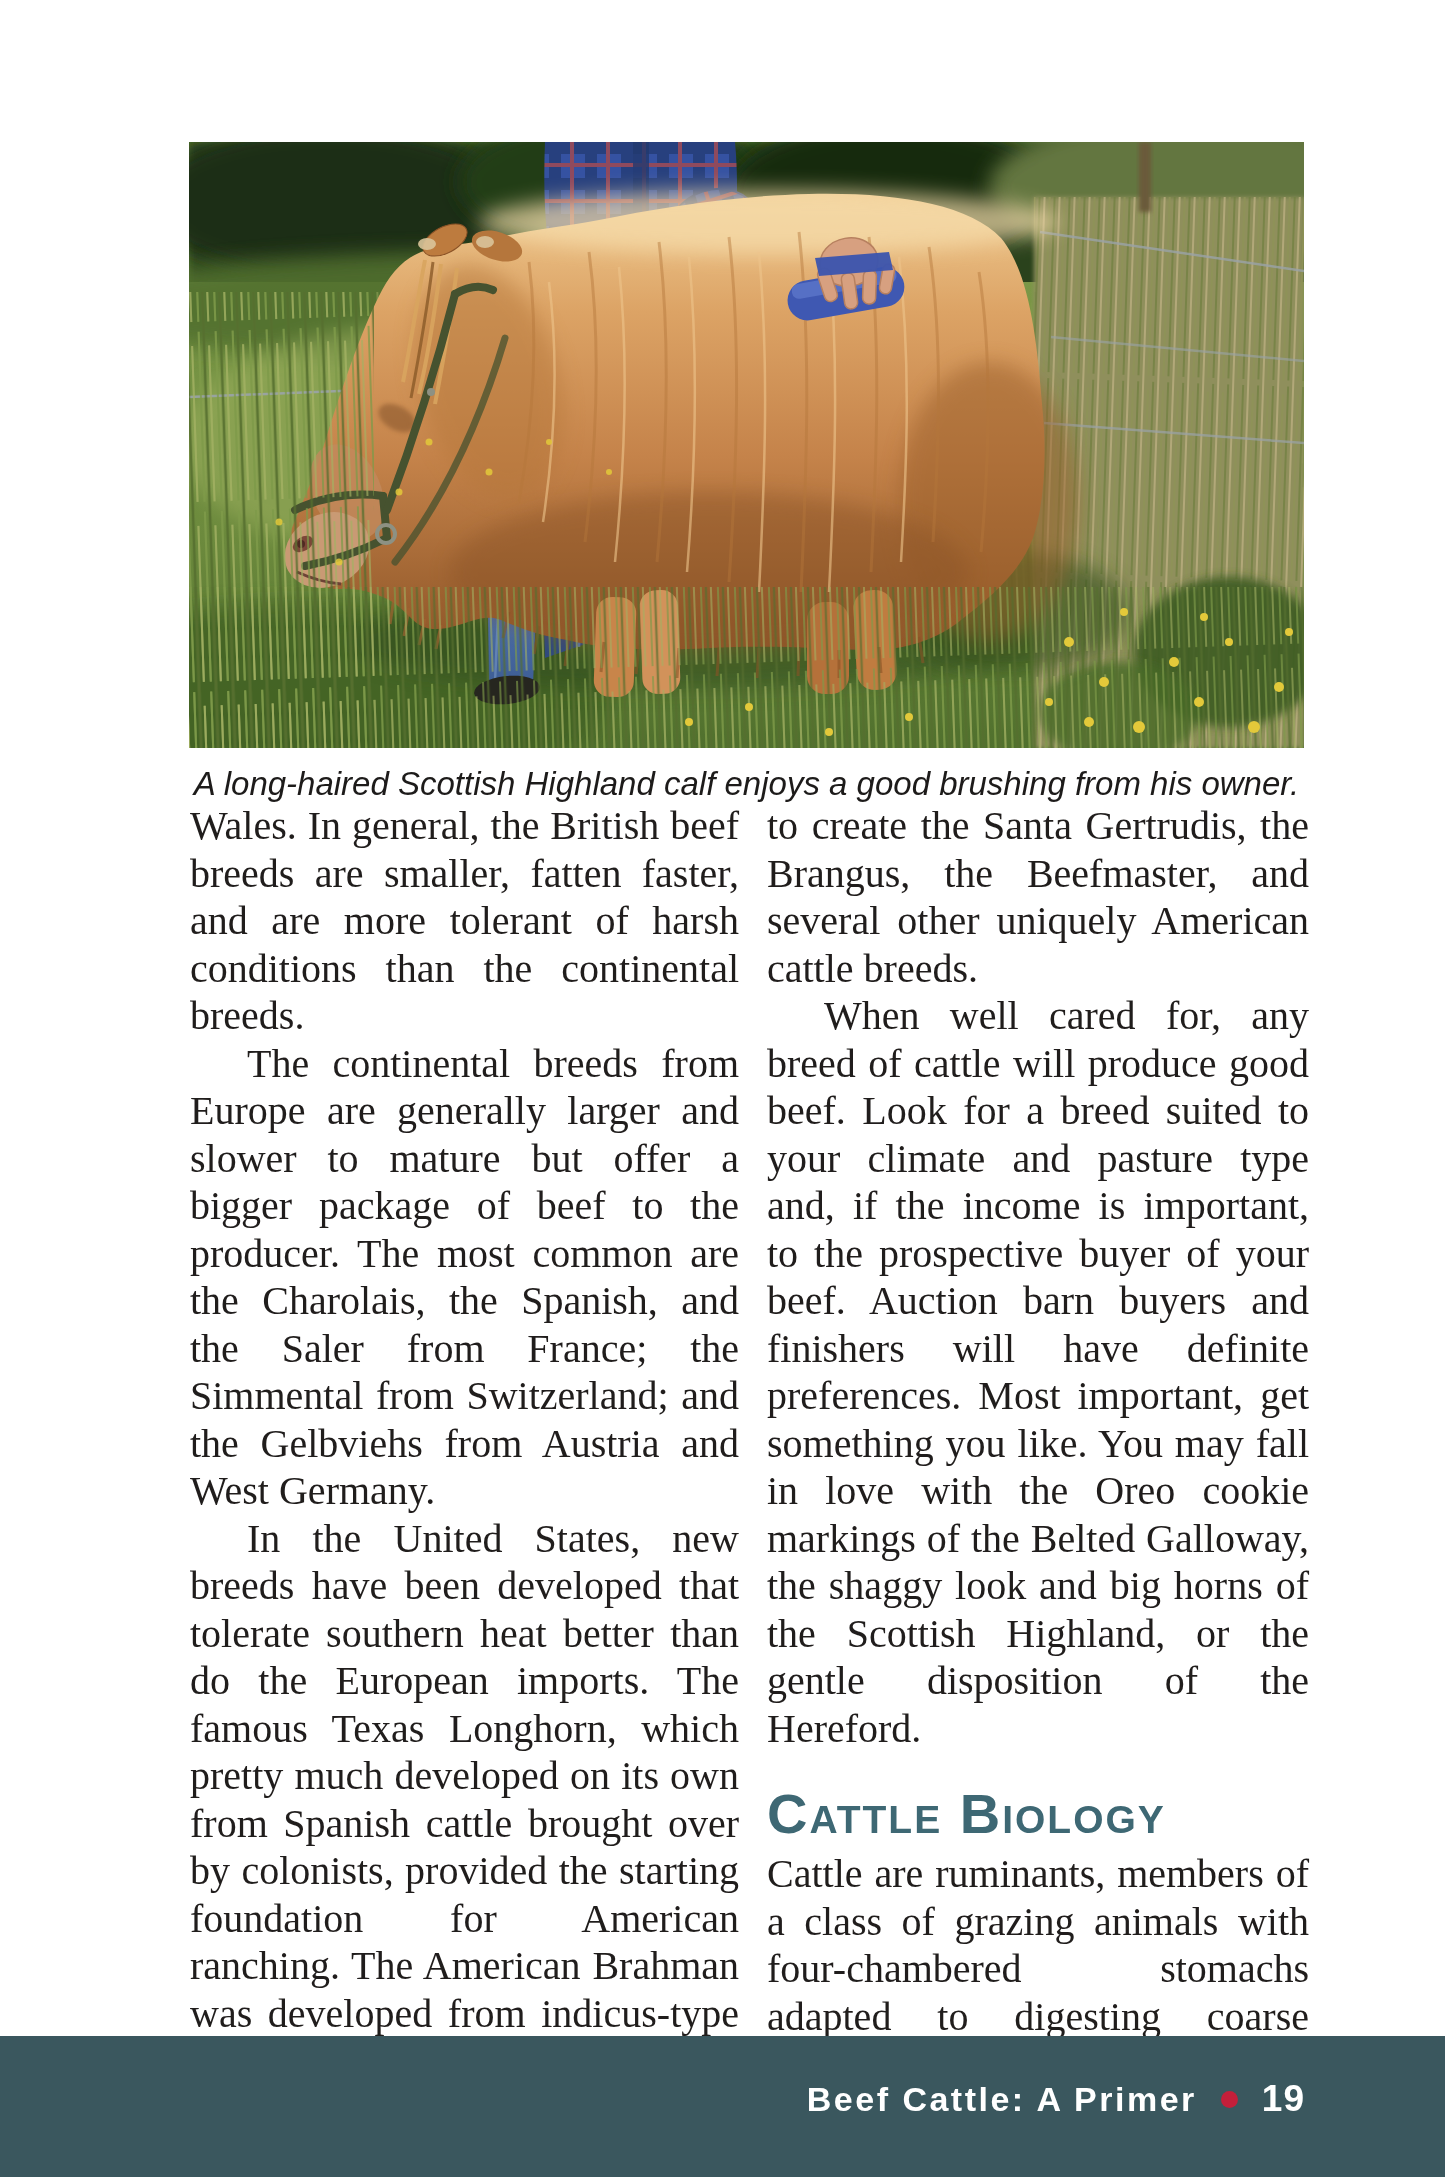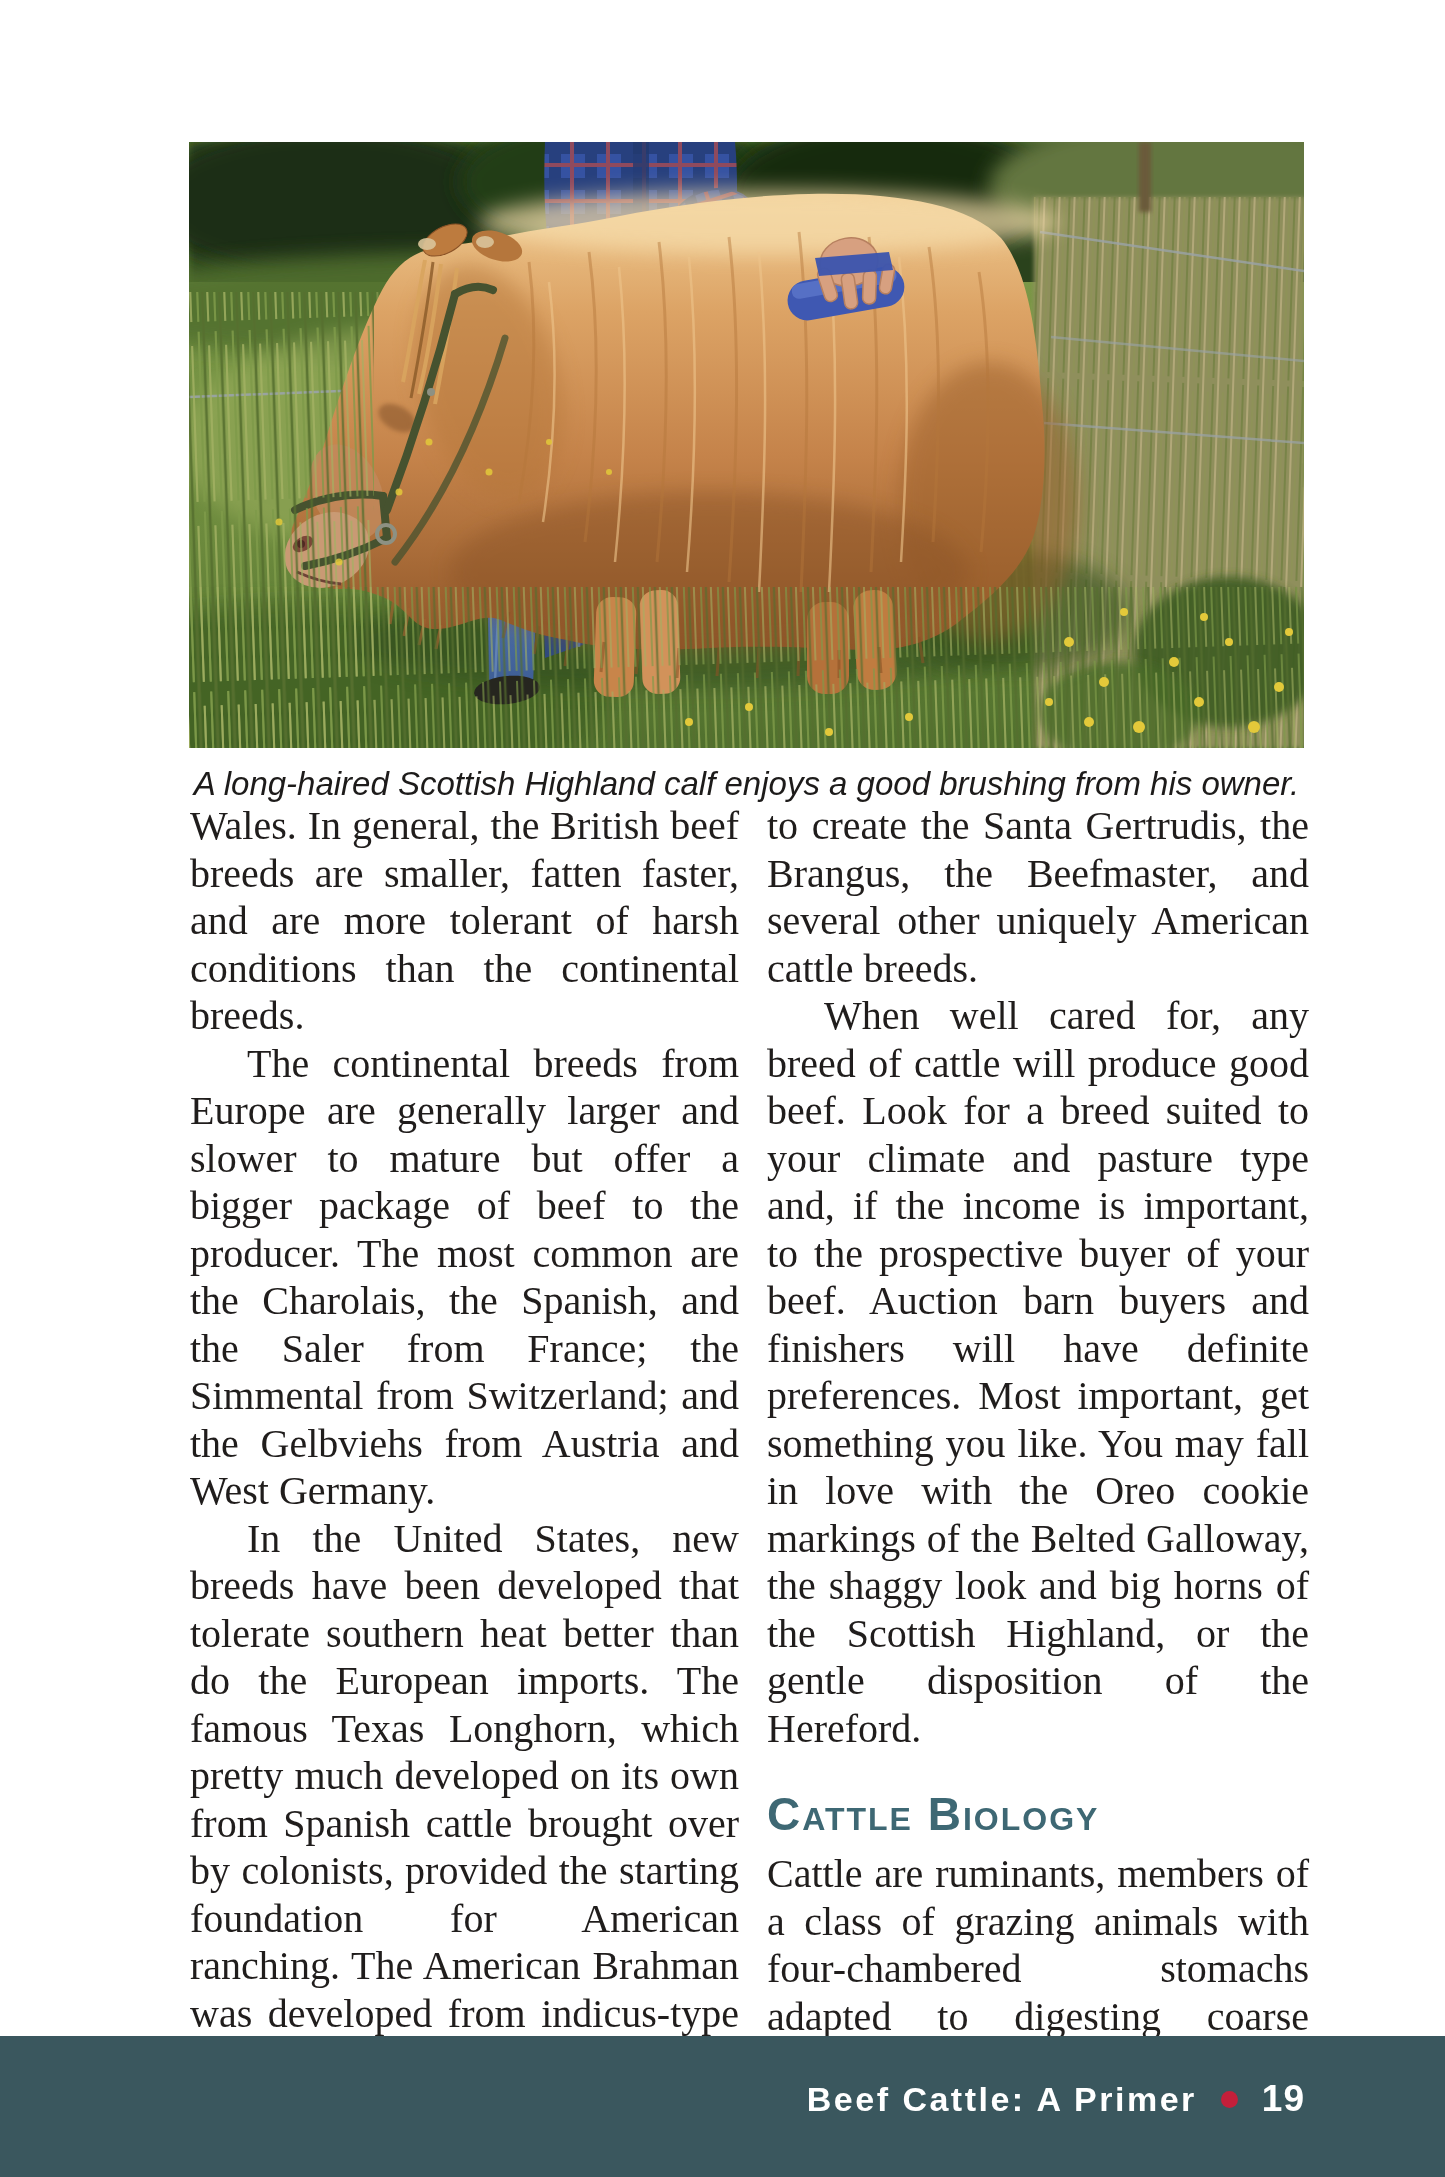--- a/index.html
+++ b/index.html
@@ -9,21 +9,21 @@
   .photo svg{display:block;width:100%;height:100%;}
   .caption{position:absolute;left:189px;top:767px;width:1115px;text-align:center;
            font-family:"Liberation Sans","DejaVu Sans",sans-serif;font-style:italic;
            font-size:33px;line-height:34px;color:#1d1b1a;}
   .col{position:absolute;top:802px;font-size:40px;line-height:47.5px;text-align:justify;}
   .col p{margin:0;padding:0;}
   .col-left{left:190px;width:549px;}
   .col-right{left:767px;width:542px;}
   .indent{text-indent:57px;}
   h2.section{font-family:"Liberation Sans","DejaVu Sans",sans-serif;font-weight:700;
-             font-variant:small-caps;font-size:46px;line-height:56px;letter-spacing:2px;
+             font-variant:small-caps;font-size:56px;line-height:56px;letter-spacing:2px;
              color:#3e6874;margin:34px 0 8px 0;text-align:left;}
   .footer{position:absolute;left:0;top:2036px;width:1445px;height:141px;background:#3a575e;}
   .footer-inner{position:absolute;right:140px;top:42px;display:flex;align-items:center;gap:24px;
                 font-family:"Liberation Sans","DejaVu Sans",sans-serif;color:#ffffff;}
   .footer-title{font-weight:700;font-size:34px;letter-spacing:2.5px;}
   .footer-dot{width:17px;height:17px;border-radius:50%;background:#c41f3a;flex:0 0 auto;}
   .footer-page{font-weight:700;font-size:37px;letter-spacing:1px;}
 </style>
 </head>
 <body>

